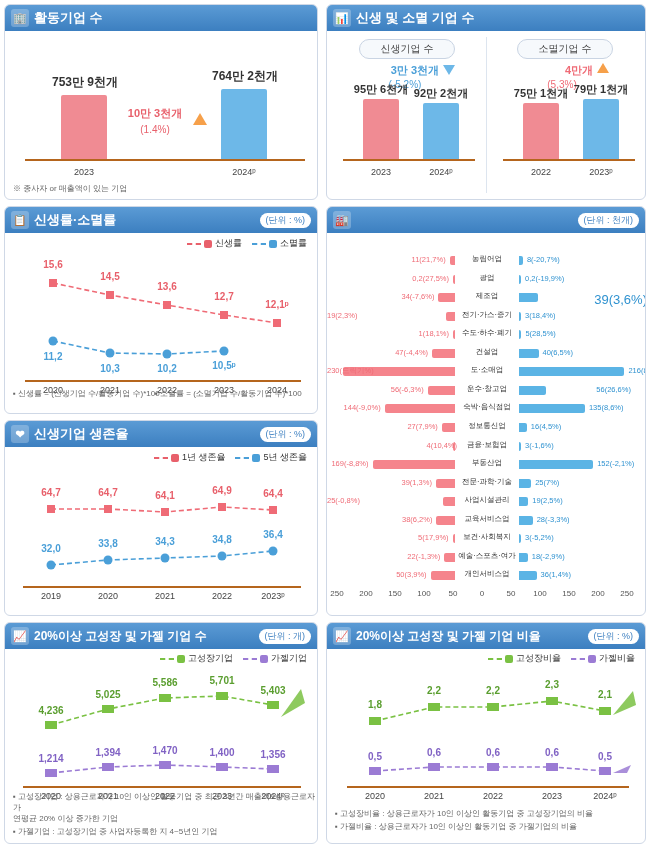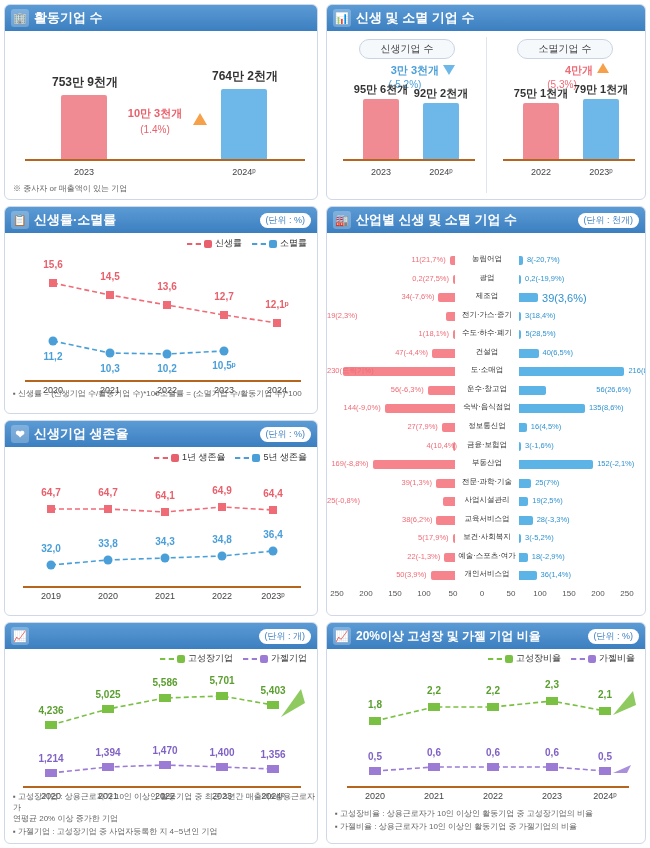--- a/index.html
+++ b/index.html
@@ -240,41 +240,40 @@
     <div class="tickrow" style="left:79px; top:144px; width:48px;">2020</div>
     <div class="tickrow" style="left:136px; top:144px; width:48px;">2021</div>
     <div class="tickrow" style="left:193px; top:144px; width:48px;">2022</div>
     <div class="tickrow" style="left:244px; top:144px; width:48px;">2023ᵖ</div>
   </div>
 </div>
 
 <div class="panel" style="left:326px; top:206px; width:320px; height:410px;">
   <div class="phead">
     <span class="hicon">🏭</span>
-    <span>산업별 신생 및 소멸 기업 수</span>
     <span class="unit">(단위 : 천개)</span>
   </div>
   <div class="body">
 
     <div id="industry-plot" style="position:absolute; left:0; top:18px; width:320px; height:340px;">
         <div style="position: absolute; left: 130px; top: 3px; width: 60px; text-align: center; font-size: 7.5px; color: rgb(51, 51, 51); white-space: nowrap;">농림어업</div>
         <div style="position: absolute; left: 122.632px; top: 5px; width: 5.368px; height: 9px; background: rgb(245, 132, 140); border-radius: 2px 0px 0px 2px;"></div>
         <div style="position: absolute; left: 0px; top: 4px; width: 118.632px; text-align: right; font-size: 7.5px; color: rgb(239, 107, 118); white-space: nowrap;">11(21,7%)</div>
         <div style="position: absolute; left: 192px; top: 5px; width: 3.904px; height: 9px; background: rgb(91, 180, 229); border-radius: 0px 2px 2px 0px;"></div>
         <div style="position: absolute; left: 199.904px; top: 4px; width: 120.096px; text-align: left; font-size: 7.5px; color: rgb(47, 146, 208); white-space: nowrap;">8(-20,7%)</div>
         <div style="position: absolute; left: 130px; top: 21.5556px; width: 60px; text-align: center; font-size: 7.5px; color: rgb(51, 51, 51); white-space: nowrap;">광업</div>
         <div style="position: absolute; left: 126px; top: 23.5556px; width: 2px; height: 9px; background: rgb(245, 132, 140); border-radius: 2px 0px 0px 2px;"></div>
         <div style="position: absolute; left: 0px; top: 22.5556px; width: 122px; text-align: right; font-size: 7.5px; color: rgb(239, 107, 118); white-space: nowrap;">0,2(27,5%)</div>
         <div style="position: absolute; left: 192px; top: 23.5556px; width: 2px; height: 9px; background: rgb(91, 180, 229); border-radius: 0px 2px 2px 0px;"></div>
         <div style="position: absolute; left: 198px; top: 22.5556px; width: 122px; text-align: left; font-size: 7.5px; color: rgb(47, 146, 208); white-space: nowrap;">0,2(-19,9%)</div>
         <div style="position: absolute; left: 130px; top: 40.1111px; width: 60px; text-align: center; font-size: 7.5px; color: rgb(51, 51, 51); white-space: nowrap;">제조업</div>
         <div style="position: absolute; left: 111.408px; top: 42.1111px; width: 16.592px; height: 9px; background: rgb(245, 132, 140); border-radius: 2px 0px 0px 2px;"></div>
         <div style="position: absolute; left: 0px; top: 41.1111px; width: 107.408px; text-align: right; font-size: 7.5px; color: rgb(239, 107, 118); white-space: nowrap;">34(-7,6%)</div>
         <div style="position: absolute; left: 192px; top: 42.1111px; width: 19.032px; height: 9px; background: rgb(91, 180, 229); border-radius: 0px 2px 2px 0px;"></div>
-        <div style="position: absolute; left: 215.032px; top: 41.1111px; width: 104.968px; text-align: left; font-size: 11px; color: rgb(47, 146, 208); white-space: nowrap;">39(3,6%)</div>
+        <div style="position: absolute; left: 215.032px; top: 41.1111px; width: 104.968px; text-align: right; font-size: 13px; color: rgb(47, 146, 208); white-space: nowrap;">39(3,6%)</div>
         <div style="position: absolute; left: 130px; top: 58.6667px; width: 60px; text-align: center; font-size: 7.5px; color: rgb(51, 51, 51); white-space: nowrap;">전기·가스·증기</div>
         <div style="position: absolute; left: 118.728px; top: 60.6667px; width: 9.272px; height: 9px; background: rgb(245, 132, 140); border-radius: 2px 0px 0px 2px;"></div>
         <div style="position: absolute; left: 0px; top: 59.6667px; width: 114.728px; text-align: left; font-size: 7.5px; color: rgb(239, 107, 118); white-space: nowrap;">19(2,3%)</div>
         <div style="position: absolute; left: 192px; top: 60.6667px; width: 2px; height: 9px; background: rgb(91, 180, 229); border-radius: 0px 2px 2px 0px;"></div>
         <div style="position: absolute; left: 198px; top: 59.6667px; width: 122px; text-align: left; font-size: 7.5px; color: rgb(47, 146, 208); white-space: nowrap;">3(18,4%)</div>
         <div style="position: absolute; left: 130px; top: 77.2222px; width: 60px; text-align: center; font-size: 7.5px; color: rgb(51, 51, 51); white-space: nowrap;">수도·하수·폐기</div>
         <div style="position: absolute; left: 126px; top: 79.2222px; width: 2px; height: 9px; background: rgb(245, 132, 140); border-radius: 2px 0px 0px 2px;"></div>
         <div style="position: absolute; left: 0px; top: 78.2222px; width: 122px; text-align: right; font-size: 7.5px; color: rgb(239, 107, 118); white-space: nowrap;">1(18,1%)</div>
         <div style="position: absolute; left: 192px; top: 79.2222px; width: 2.44px; height: 9px; background: rgb(91, 180, 229); border-radius: 0px 2px 2px 0px;"></div>
         <div style="position: absolute; left: 198.44px; top: 78.2222px; width: 121.56px; text-align: left; font-size: 7.5px; color: rgb(47, 146, 208); white-space: nowrap;">5(28,5%)</div>
@@ -357,20 +356,21 @@
         <div style="position: absolute; left: 230px; top: 0px; width: 24px; text-align: center; font-size: 8px; color: rgb(85, 85, 85);">150</div>
         <div style="position: absolute; left: 259px; top: 0px; width: 24px; text-align: center; font-size: 8px; color: rgb(85, 85, 85);">200</div>
         <div style="position: absolute; left: 288px; top: 0px; width: 24px; text-align: center; font-size: 8px; color: rgb(85, 85, 85);">250</div>
       </div>
   </div>
 </div>
 
 <div class="panel" style="left:4px; top:622px; width:314px; height:222px;">
   <div class="phead">
     <span class="hicon">📈</span>
+    <span style="font-size:12px;">20%이상 고성장 및 가젤 기업 수</span>
     <span class="unit">(단위 : 개)</span>
   </div>
   <div class="body">
     <div class="legend" style="position:absolute; right:10px; top:3px;">
       <span class="lgitem">
         <span class="lgdash" style="border-top-color:#7ac143;"></span>
         <span class="lgsq g"></span>
         <span>고성장기업</span>
       </span>
       <span class="lgitem">

